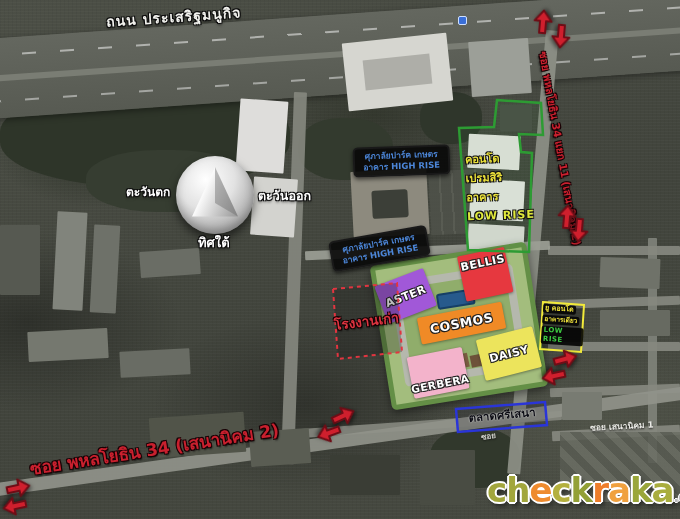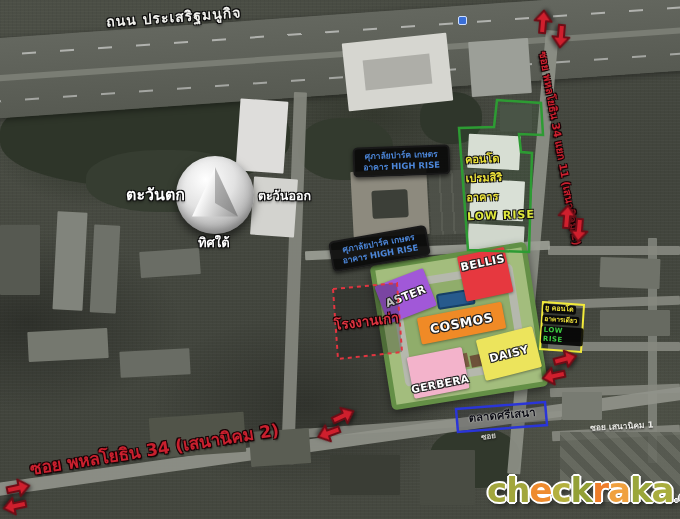--- a/index.html
+++ b/index.html
@@ -170,21 +170,21 @@
     <div class="blk" style="left: 90px; top: 82px; width: 58px; height: 42px; transform: rotate(-5deg); background: rgb(236, 228, 92);">
       <span style="font-size:11px;">DAISY</span>
     </div>
   </div>
 
   <div class="abs" style="left:176px;top:156px;z-index:30;">
     <div class="compass-circle"></div>
     <div class="compass-tri"></div>
     <div class="compass-tri-shade"></div>
   </div>
-  <div class="compass-label otl" style="left:126px;top:182px;font-size:16px;z-index:31;">ตะวันตก</div>
+  <div class="compass-label otl" style="left:126px;top:182px;font-size:12px;z-index:31;">ตะวันตก</div>
   <div class="compass-label otl" style="left:258px;top:186px;font-size:12.5px;z-index:31;">ตะวันออก</div>
   <div class="compass-label otl" style="left:198px;top:232px;font-size:13px;z-index:31;">ทิศใต้</div>
 
   <div class="abs white-road-label otl" style="left:106px;top:6px;font-size:14px;letter-spacing:1px;transform:rotate(-4deg);z-index:30;">ถนน ประเสริฐมนูกิจ</div>
   <div class="abs red-road-label" style="left:551px;top:50px;font-size:10.5px;transform:rotate(80deg);transform-origin:0 0;z-index:30;">ซอย พหลโยธิน 34 แยก 11 (เสนานิคม 2)</div>
   <div class="abs red-road-label" style="left:30px;top:455px;font-size:17px;transform:rotate(-9deg);transform-origin:0 50%;z-index:30;">ซอย พหลโยธิน 34 (เสนานิคม 2)</div>
   <div class="abs white-road-label" style="left:590px;top:419px;font-size:8.5px;opacity:.95;transform:rotate(-3deg);z-index:30;text-shadow:0 1px 2px rgba(0,0,0,.8);">ซอย เสนานิคม 1</div>
   <div class="abs white-road-label" style="left:481px;top:430px;font-size:8px;opacity:.8;transform:rotate(-8deg);z-index:30;text-shadow:0 1px 2px rgba(0,0,0,.8);">ซอย</div>
 
   <div class="black-label" style="left:353px;top:146px;width:97px;height:30px;transform:rotate(-2deg);z-index:32;">

